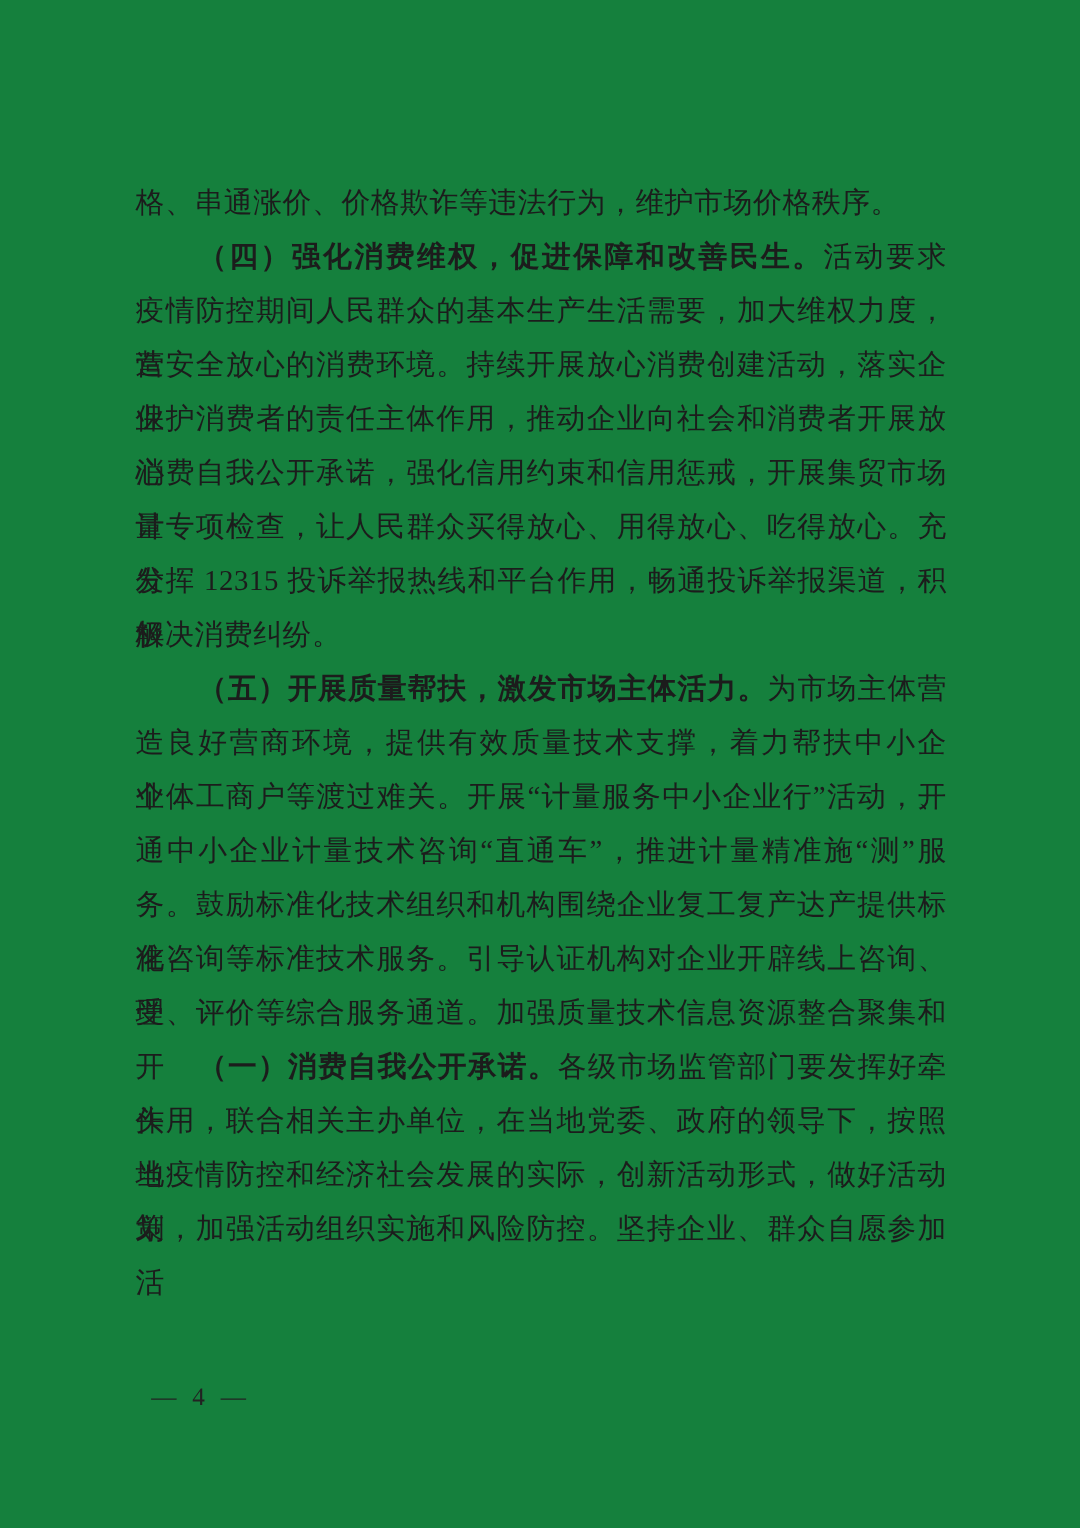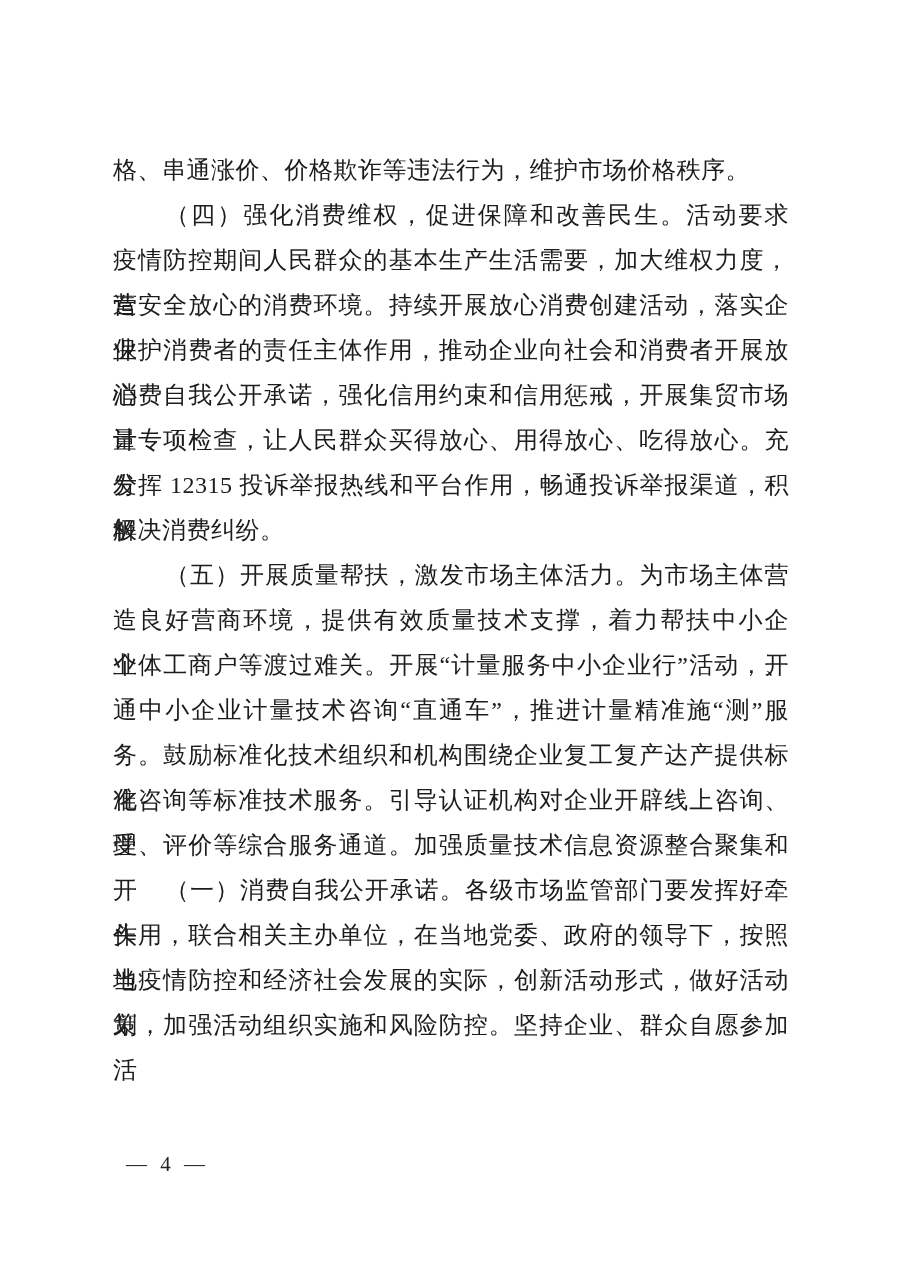--- a/index.html
+++ b/index.html
@@ -4,21 +4,21 @@
 <style>
   html, body {
     margin: 0;
     padding: 0;
     background: #e8e8e8;
   }
   .page {
     position: relative;
     width: 900px;
     height: 1273px;
-    background: #ffffff;
+    background: #15803d;
     margin: 0 auto;
     overflow: hidden;
     font-family: "Liberation Serif", "DejaVu Serif", serif;
     color: #1c1c1c;
   }
   .doc-body {
     position: absolute;
     left: 113px;
     top: 148px;
     width: 676px;
@@ -34,21 +34,21 @@
   }
   .text-line.fill {
     white-space: normal;
     text-align: justify;
     text-align-last: justify;
   }
   .text-line.indent {
     text-indent: 52px;
   }
   .text-line b {
-    font-weight: 400;
+    font-weight: 700;
   }
   .text-line.heading {
     font-family: "Liberation Sans", "DejaVu Sans", sans-serif;
     font-weight: 700;
     font-size: 26px;
   }
   .page-number {
     position: absolute;
     left: 126px;
     top: 1152px;

